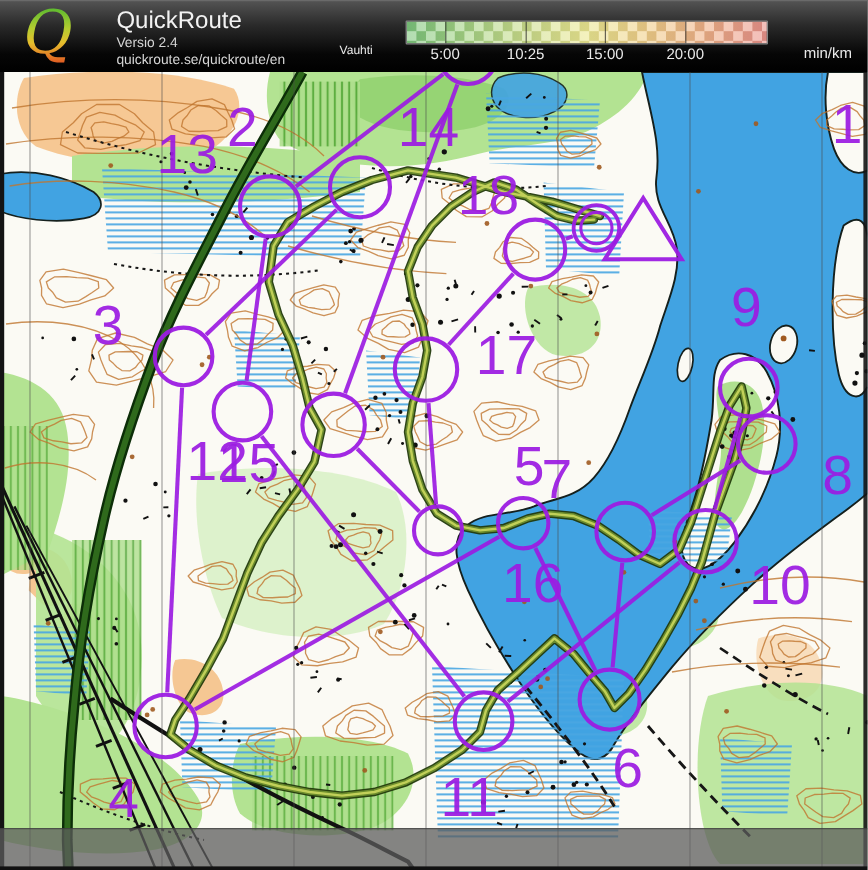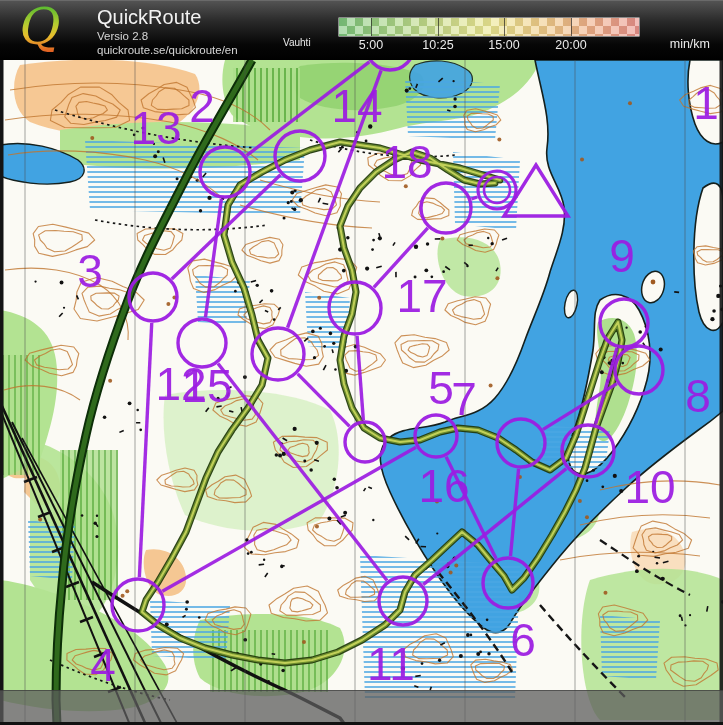--- a/index.html
+++ b/index.html
@@ -34,21 +34,21 @@
           <stop offset="0" stop-color="#2fb22f"></stop>
             <stop offset="0.45" stop-color="#b5cc30"></stop>
           <stop offset="0.65" stop-color="#e6bf2d"></stop>
             <stop offset="1" stop-color="#df4520"></stop>
         </linearGradient>
       </defs>
       <text x="26" y="42" text-anchor="middle" font-family="DejaVu Serif, serif" font-style="italic" font-size="50" fill="url(#qg)">Q</text>
     </svg>
     <div class="title-block">
       <div class="app-title">QuickRoute</div>
-      <div class="app-sub">Versio 2.8</div>
+      <div class="app-sub">Versio 2.4</div>
       <div class="app-sub">quickroute.se/quickroute/en</div>
     </div>
     <div class="pace-label">Vauhti</div>
     <div class="pace-scale">
       <div class="pace-bar" id="pace-bar" style="background-image: repeating-conic-gradient(rgba(255, 255, 255, 0.42) 0%, rgba(255, 255, 255, 0.42) 25%, rgba(60, 60, 60, 0.1) 0%, rgba(60, 60, 60, 0.1) 50%), linear-gradient(90deg, rgb(121, 196, 121) 0%, rgb(164, 211, 129) 16.7%, rgb(203, 221, 137) 33.3%, rgb(235, 231, 142) 50%, rgb(240, 205, 134) 66.7%, rgb(239, 174, 133) 83.3%, rgb(233, 143, 136) 100%); background-size: 16px 16px, 100% 100%;"></div>
       <div class="pace-tick" style="left: 33px;"></div>
       <div class="pace-tick" style="left: 100px;"></div>
       <div class="pace-tick" style="left: 166px;"></div>
       <div class="pace-tick" style="left: 233px;"></div>
       <span class="pace-tick-label" style="left: 33px;">5:00</span>

